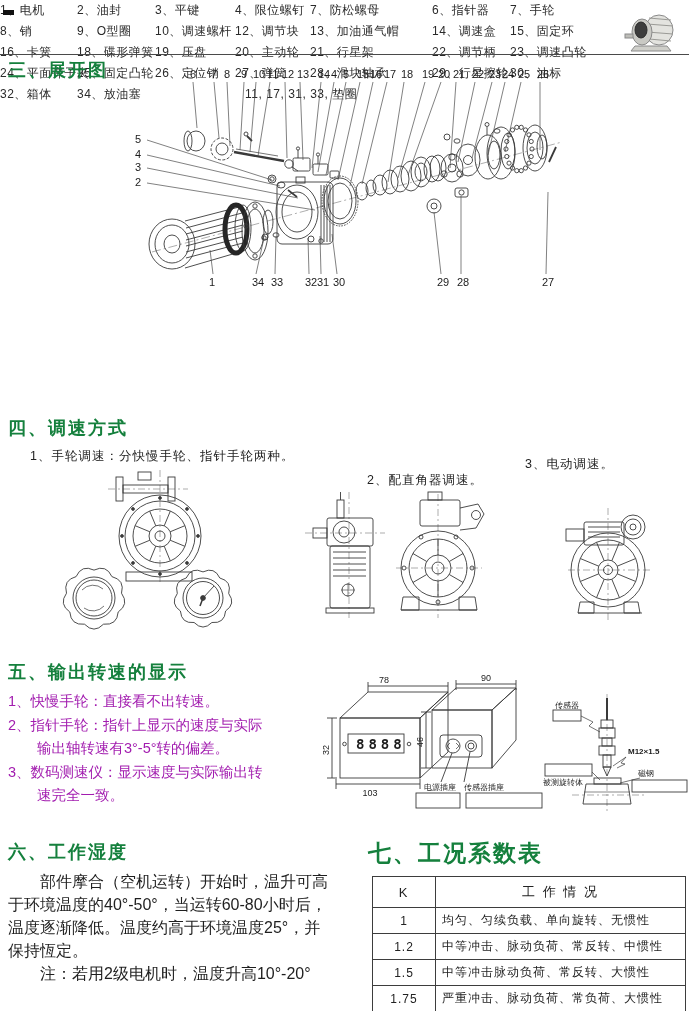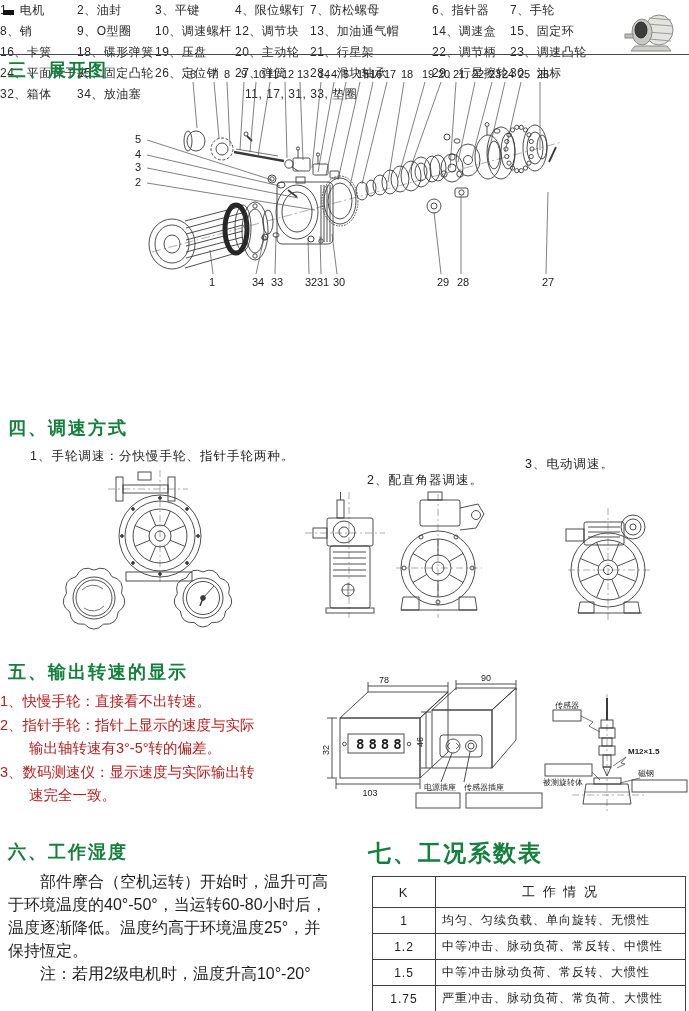--- a/index.html
+++ b/index.html
@@ -12,21 +12,21 @@
   .sec-title{font-weight:bold;font-size:18px;letter-spacing:2px;color:#15803d;}
   .cap{font-size:12.5px;color:#222;letter-spacing:1px;white-space:nowrap;}
   .tline{white-space:pre;}
   #topmark{left:3px;top:10px;width:11px;height:5px;background:#111;}
   #rule{left:0;top:54px;width:689px;height:0;border-top:1.5px solid #4a4a4a;}
   #parts{left:8px;top:300px;width:676px;display:grid;
     grid-template-columns:77px 78px 80px 75px 122px 78px 1fr;
     font-size:12px;line-height:21px;color:#2a2a2a;letter-spacing:0.5px;}
   .part-cell{white-space:nowrap;overflow:visible;}
   .gasket-cell{grid-column:4 / span 3;margin-left:10px;}
-  #s5-list{left:0;top:690px;width:334px;font-size:14.5px;line-height:23.5px;color:#b91c1c;}
+  #s5-list{left:8px;top:690px;width:334px;font-size:14.5px;line-height:23.5px;color:#a21caf;}
   #s6-para{left:8px;top:870px;width:348px;font-size:16px;line-height:23px;color:#1f1f1f;}
   #s7-table{left:372px;top:876px;width:314px;border-collapse:collapse;
     font-size:12px;color:#222;}
   #s7-table th,#s7-table td{border:1.2px solid #3d3d3d;padding:0 6px;}
   #s7-table th{height:30px;font-weight:normal;font-size:13px;letter-spacing:2px;}
   #s7-table td{height:25px;letter-spacing:1px;}
   #s7-table .kcol{width:50px;text-align:center;}
   svg{position:absolute;overflow:visible;}
   svg text{font-family:"Liberation Sans","DejaVu Sans",sans-serif;fill:#1c1c1c;}
   .callout{font-size:11px;}

